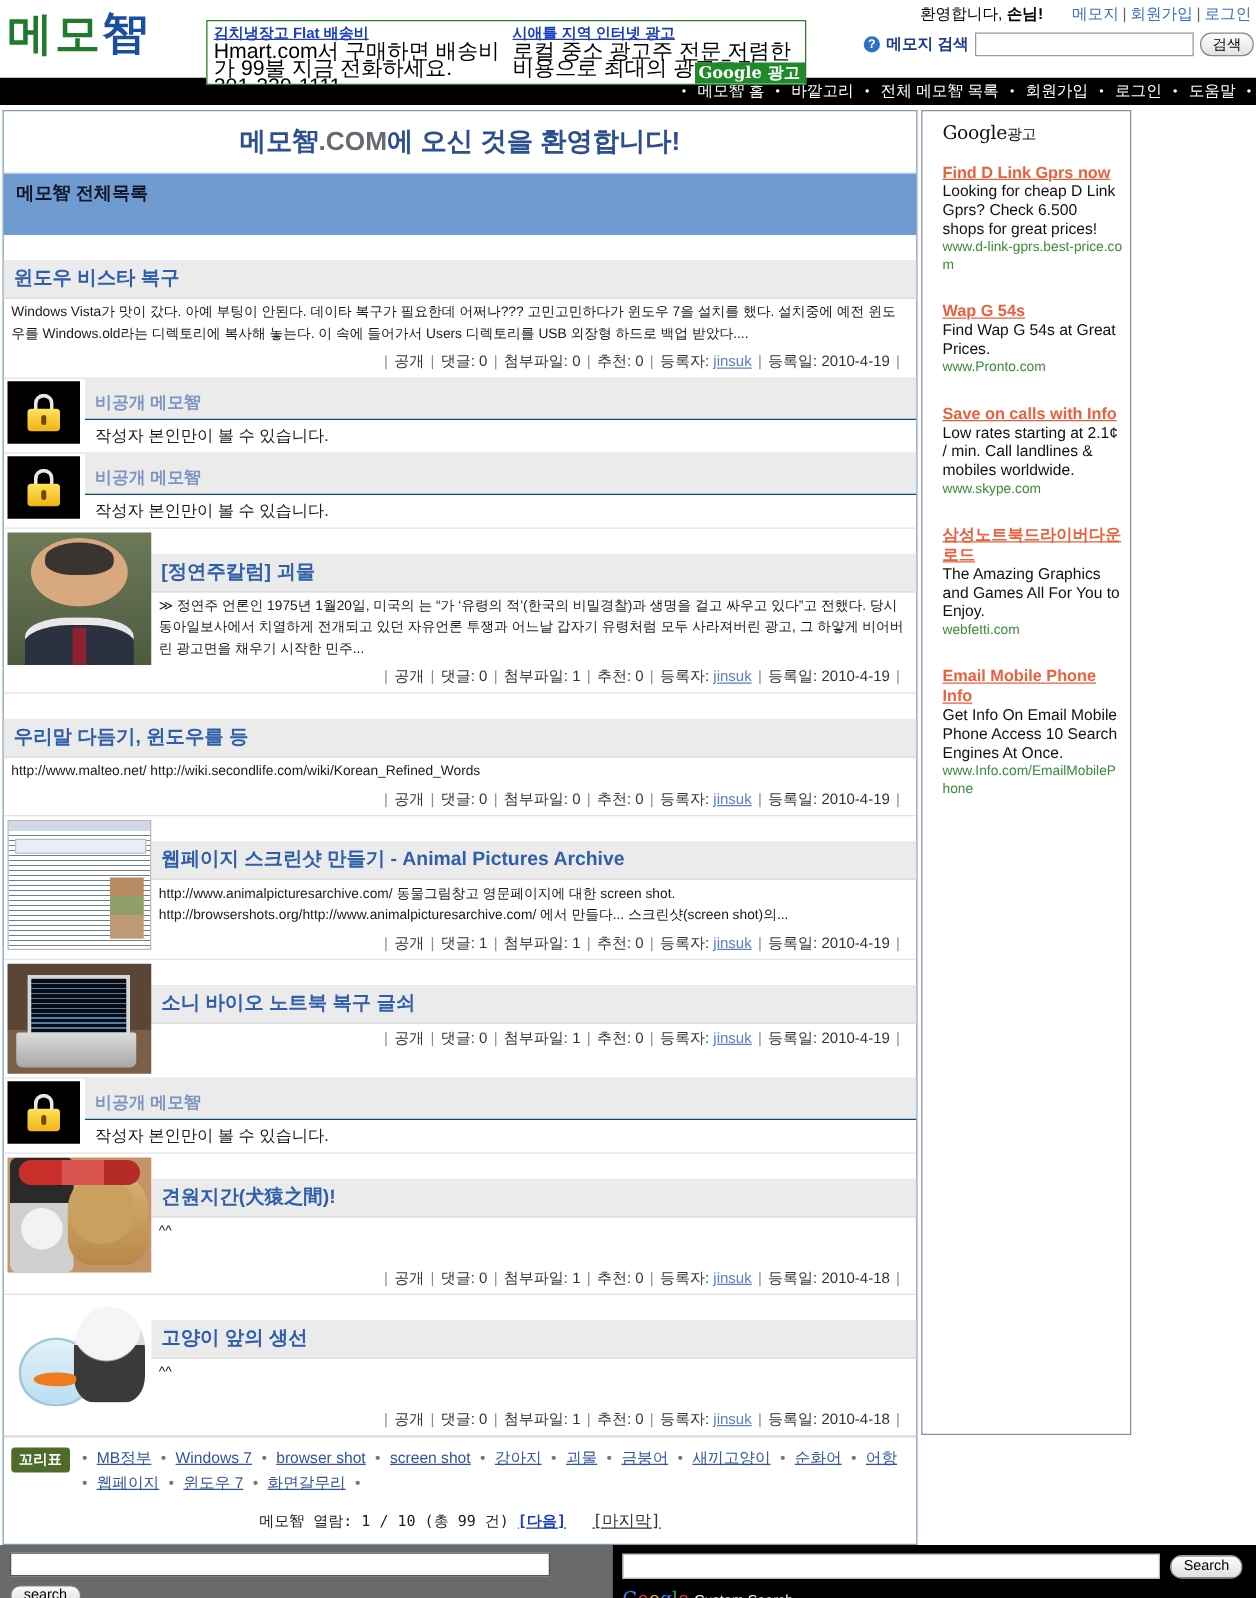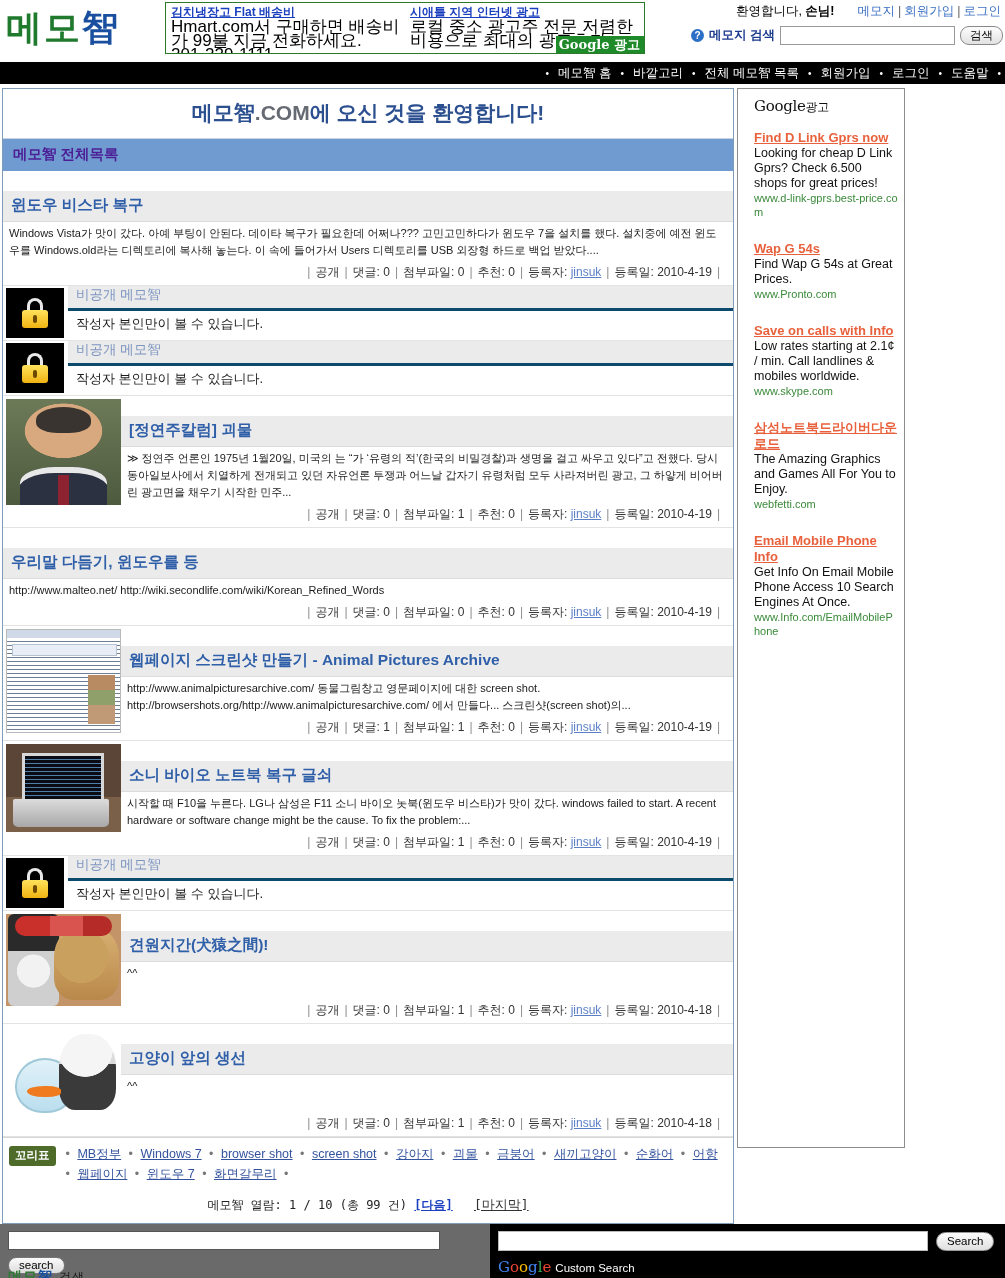--- a/index.html
+++ b/index.html
@@ -34,21 +34,21 @@
   .logo .g3 { color: #1a4fa0; }
 
   .adbanner {
     width: 480px;
     height: 52px;
     border: 1px solid #2a7a2a;
     background: #ffffff;
     display: flex;
     position: relative;
     flex: none;
-    margin-top: 2px;
+    margin-top: 16px;
     overflow: hidden;
   }
   .adcol { width: 50%; padding: 2px 5px 0 5px; }
   .adcol a.adtitle {
     display: block;
     color: #1a3fbf;
     font-size: 12px;
     font-weight: bold;
     text-decoration: underline;
     line-height: 15px;
@@ -161,24 +161,24 @@
     font-size: 21px;
     font-weight: bold;
     color: #2b4f8f;
     padding: 10px 0 11px 0;
     border-bottom: 1px solid #c8d4e4;
   }
   .pagetitle .dim { color: #666a72; font-weight: bold; }
 
   .listhead {
     background: #6f9bd1;
-    color: #4c1d95;
+    color: #0f172a;
     font-size: 14.5px;
     font-weight: bold;
-    padding: 6px 10px 7px 10px;
+    padding: 6px 10px 24px 10px;
   }
 
   
   .post { display: flex; align-items: stretch; border-bottom: 1px solid #e3e3e3; }
   .post:last-of-type { border-bottom: none; }
   .thumb { flex: none; width: 118px; padding: 3px 0 3px 3px; }
   .thumb-inner { width: 115px; height: 100%; }
   .postbody { flex: 1; min-width: 0; padding: 0; margin-top: 20px; }
 
   .ptitle {
@@ -235,22 +235,23 @@
     width: 4px; height: 8px;
     background: #6b4a00;
     border-radius: 2px;
   }
   .privrow { display: flex; align-items: stretch; border-bottom: 1px solid #e3e3e3; }
   .privbody { flex: 1; padding-left: 4px; }
   .privtitle {
     background: #ebebeb;
     color: #7d95c0;
     font-size: 13.5px;
-    padding: 0 8px 4px 8px;
-    border-bottom: 3px solid #0c4a6e;
+    padding: 10px 8px 4px 8px;
+    border-bottom: 1px solid #0c4a6e;
+    font-weight: bold;
   }
   .privtext { font-size: 13px; color: #1a1a1a; padding: 4px 8px; }
 
   
   .th-person {
     width: 100%; height: 100%;
     background:
       radial-gradient(ellipse 34% 26% at 50% 30%, #d8a87e 0 98%, transparent 100%),
       linear-gradient(#6d7a58, #4e5a3e);
     position: relative; overflow: hidden;
@@ -642,21 +643,20 @@
     </div>
 
     <div class="post">
       <div class="thumb">
         <div class="thumb-inner" style="height:88px">
             <div class="th-laptop"></div>
           </div>
       </div>
       <div class="postbody">
         <a class="ptitle" href="#">소니 바이오 노트북 복구 글쇠</a>
-        <div class="pdesc">시작할 때 F10을 누른다. LG나 삼성은 F11 소니 바이오 놋북(윈도우 비스타)가 맛이 갔다. windows failed to start. A recent hardware or software change might be the cause. To fix the problem:...</div>
         <div class="pmeta">
           <span class="bar">|</span><span>공개</span><span class="bar">|</span><span>댓글</span>: <span>0</span><span class="bar">|</span><span>첨부파일</span>: <span>1</span><span class="bar">|</span><span>추천</span>: <span>0</span><span class="bar">|</span><span>등록자</span>: <a class="user" href="#">jinsuk</a><span class="bar">|</span><span>등록일</span>: <span>2010-4-19</span><span class="bar">|</span>
         </div>
       </div>
     </div>
 
     <div class="privrow">
       <div class="lockbox">
         <div class="lock">
             <div class="shackle"></div>

